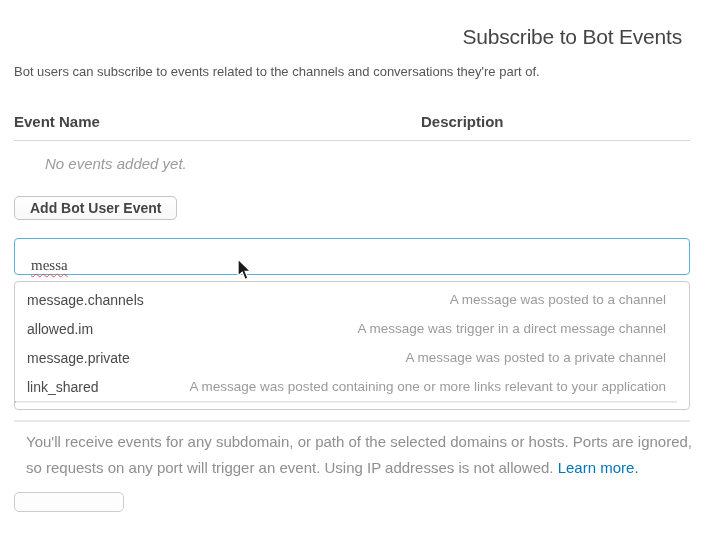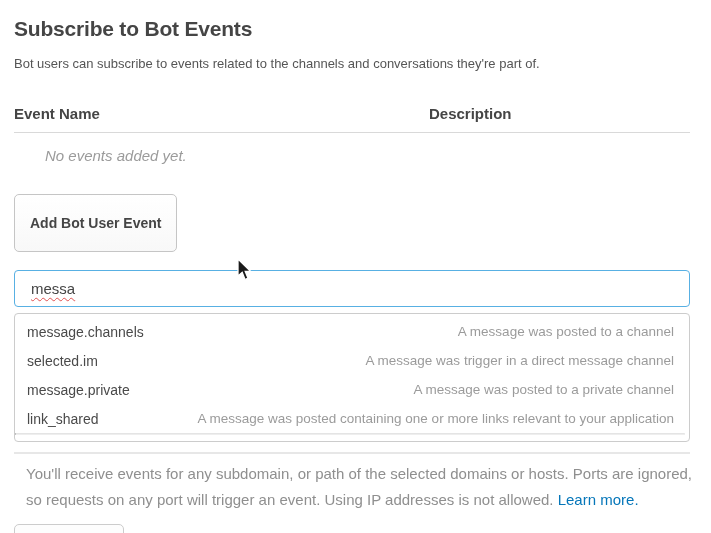--- a/index.html
+++ b/index.html
@@ -10,97 +10,98 @@
     overflow: hidden;
     background: #ffffff;
     position: relative;
     font-family: "Liberation Sans", sans-serif;
     color: #454545;
   }
   .content { padding: 16px 21px 0 14px; }
 
   .page-title {
     font-size: 21px;
-    font-weight: 700;
-    color: #454545;
-    margin: 0;
+    font-weight: 400;
+    color: #454545;
+    margin: 8px;
     line-height: 26px;
     letter-spacing: -0.2px;
+    text-align: right;
   }
   .page-subtitle {
     margin: 13px 0 0 0;
     font-size: 13px;
     line-height: 18px;
     color: #555555;
   }
 
   .table-header {
     display: flex;
     margin-top: 32px;
     font-size: 15px;
     font-weight: 700;
     color: #454545;
-    gap: 8px;
   }
   .col-event { width: 407px; }
   .col-desc  { flex: 1; }
 
   .table-divider {
     margin-top: 10px;
     border: none;
     border-top: 1px solid #d9d9d9;
     height: 0;
   }
   .empty-state {
     margin-top: 14px;
     font-size: 15px;
     font-style: italic;
     color: #9b9b9b;
     margin-left: 31px;
   }
 
   .add-btn {
     display: inline-block;
-    margin-top: 30px;
-    padding: 20px 15px;
+    margin-top: 24px;
+    padding: 3px 15px;
     font-family: "Liberation Sans", sans-serif;
     font-size: 14px;
     font-weight: 700;
     color: #454545;
     background: linear-gradient(#ffffff, #f8f8f8);
     border: 1px solid #c5c5c5;
     border-radius: 5px;
     cursor: pointer;
   }
 
   .search-input {
     margin-top: 18px;
     width: 676px;
     height: 37px;
     border: 1px solid #58b0e3;
     border-radius: 4px;
     background: #ffffff;
     display: flex;
-    align-items: center;
+    align-items: flex-end;
     padding: 0 16px;
     font-size: 15px;
     color: #454545;
+    font-family: Liberation Serif, serif;
   }
   .typed-text {
     text-decoration: underline wavy #e05252 1px;
     text-underline-offset: 3px;
   }
 
   .dropdown {
     margin-top: 6px;
     width: 676px;
     border: 1px solid #cccccc;
     border-radius: 4px;
     background: #ffffff;
-    padding: 3px 4px 6px 0;
+    padding: 3px 12px 6px 0;
   }
   .dropdown-item {
     height: 29px;
     display: flex;
     align-items: center;
     justify-content: space-between;
     padding: 0 11px 0 12px;
     cursor: pointer;
   }
   .dropdown-item .item-name {
@@ -180,21 +181,21 @@
   <div class="search-input" role="textbox">
     <span class="typed-text">messa</span>
   </div>
 
   <div class="dropdown">
     <div class="dropdown-item">
       <span class="item-name">message.channels</span>
       <span class="item-desc">A message was posted to a channel</span>
     </div>
     <div class="dropdown-item">
-      <span class="item-name">selected.im</span>
+      <span class="item-name">allowed.im</span>
       <span class="item-desc">A message was trigger in a direct message channel</span>
     </div>
     <div class="dropdown-item">
       <span class="item-name">message.private</span>
       <span class="item-desc">A message was posted to a private channel</span>
     </div>
     <div class="dropdown-item">
       <span class="item-name">link_shared</span>
       <span class="item-desc">A message was posted containing one or more links relevant to your application</span>
     </div>

